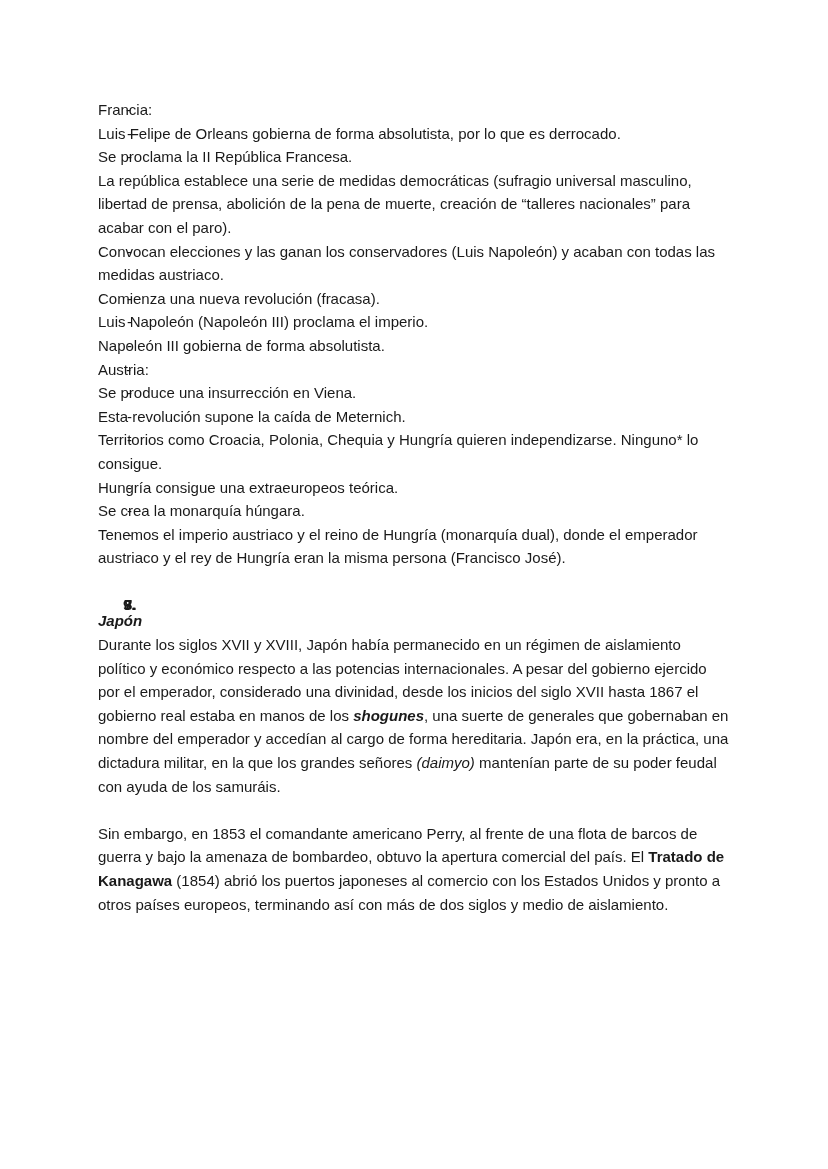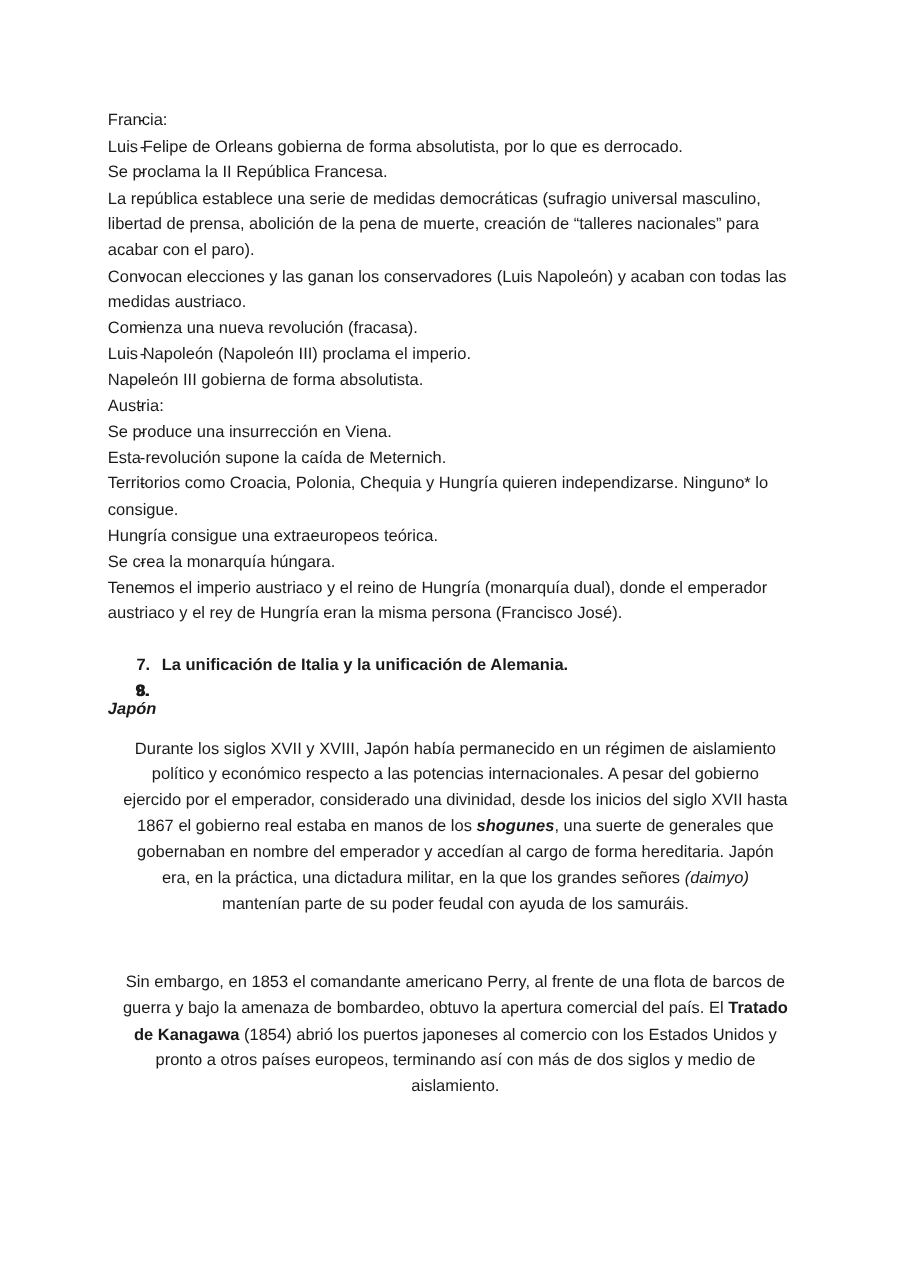--- a/index.html
+++ b/index.html
@@ -104,22 +104,22 @@
     font-weight: normal;
   }
 
   .sub-heading {
     font-weight: bold;
     font-style: italic;
     margin-top: 16px;
   }
 
   p.para {
-    margin: 12px;
-    text-align: center;
+    margin: 0;
+    text-align: left;
   }
 
   .spacer {
     height: 23.6px;
   }
 
   b, strong { font-weight: bold; }
   .bi { font-weight: bold; font-style: italic; }
 </style>
 </head>
@@ -226,21 +226,20 @@
         </ul>
       </li>
 
     </ul>
 
     <div class="spacer"></div>
 
     <ol class="num-list">
       <li>
         <span class="num">7.</span>
-        <span>La unificación de Italia y la unificación de Alemania.</span>
       </li>
     </ol>
 
 
     <ol class="num-list">
       <li>
         <span class="num">8.</span>
       </li>
       <li>
         <span class="num wide">9.</span>

